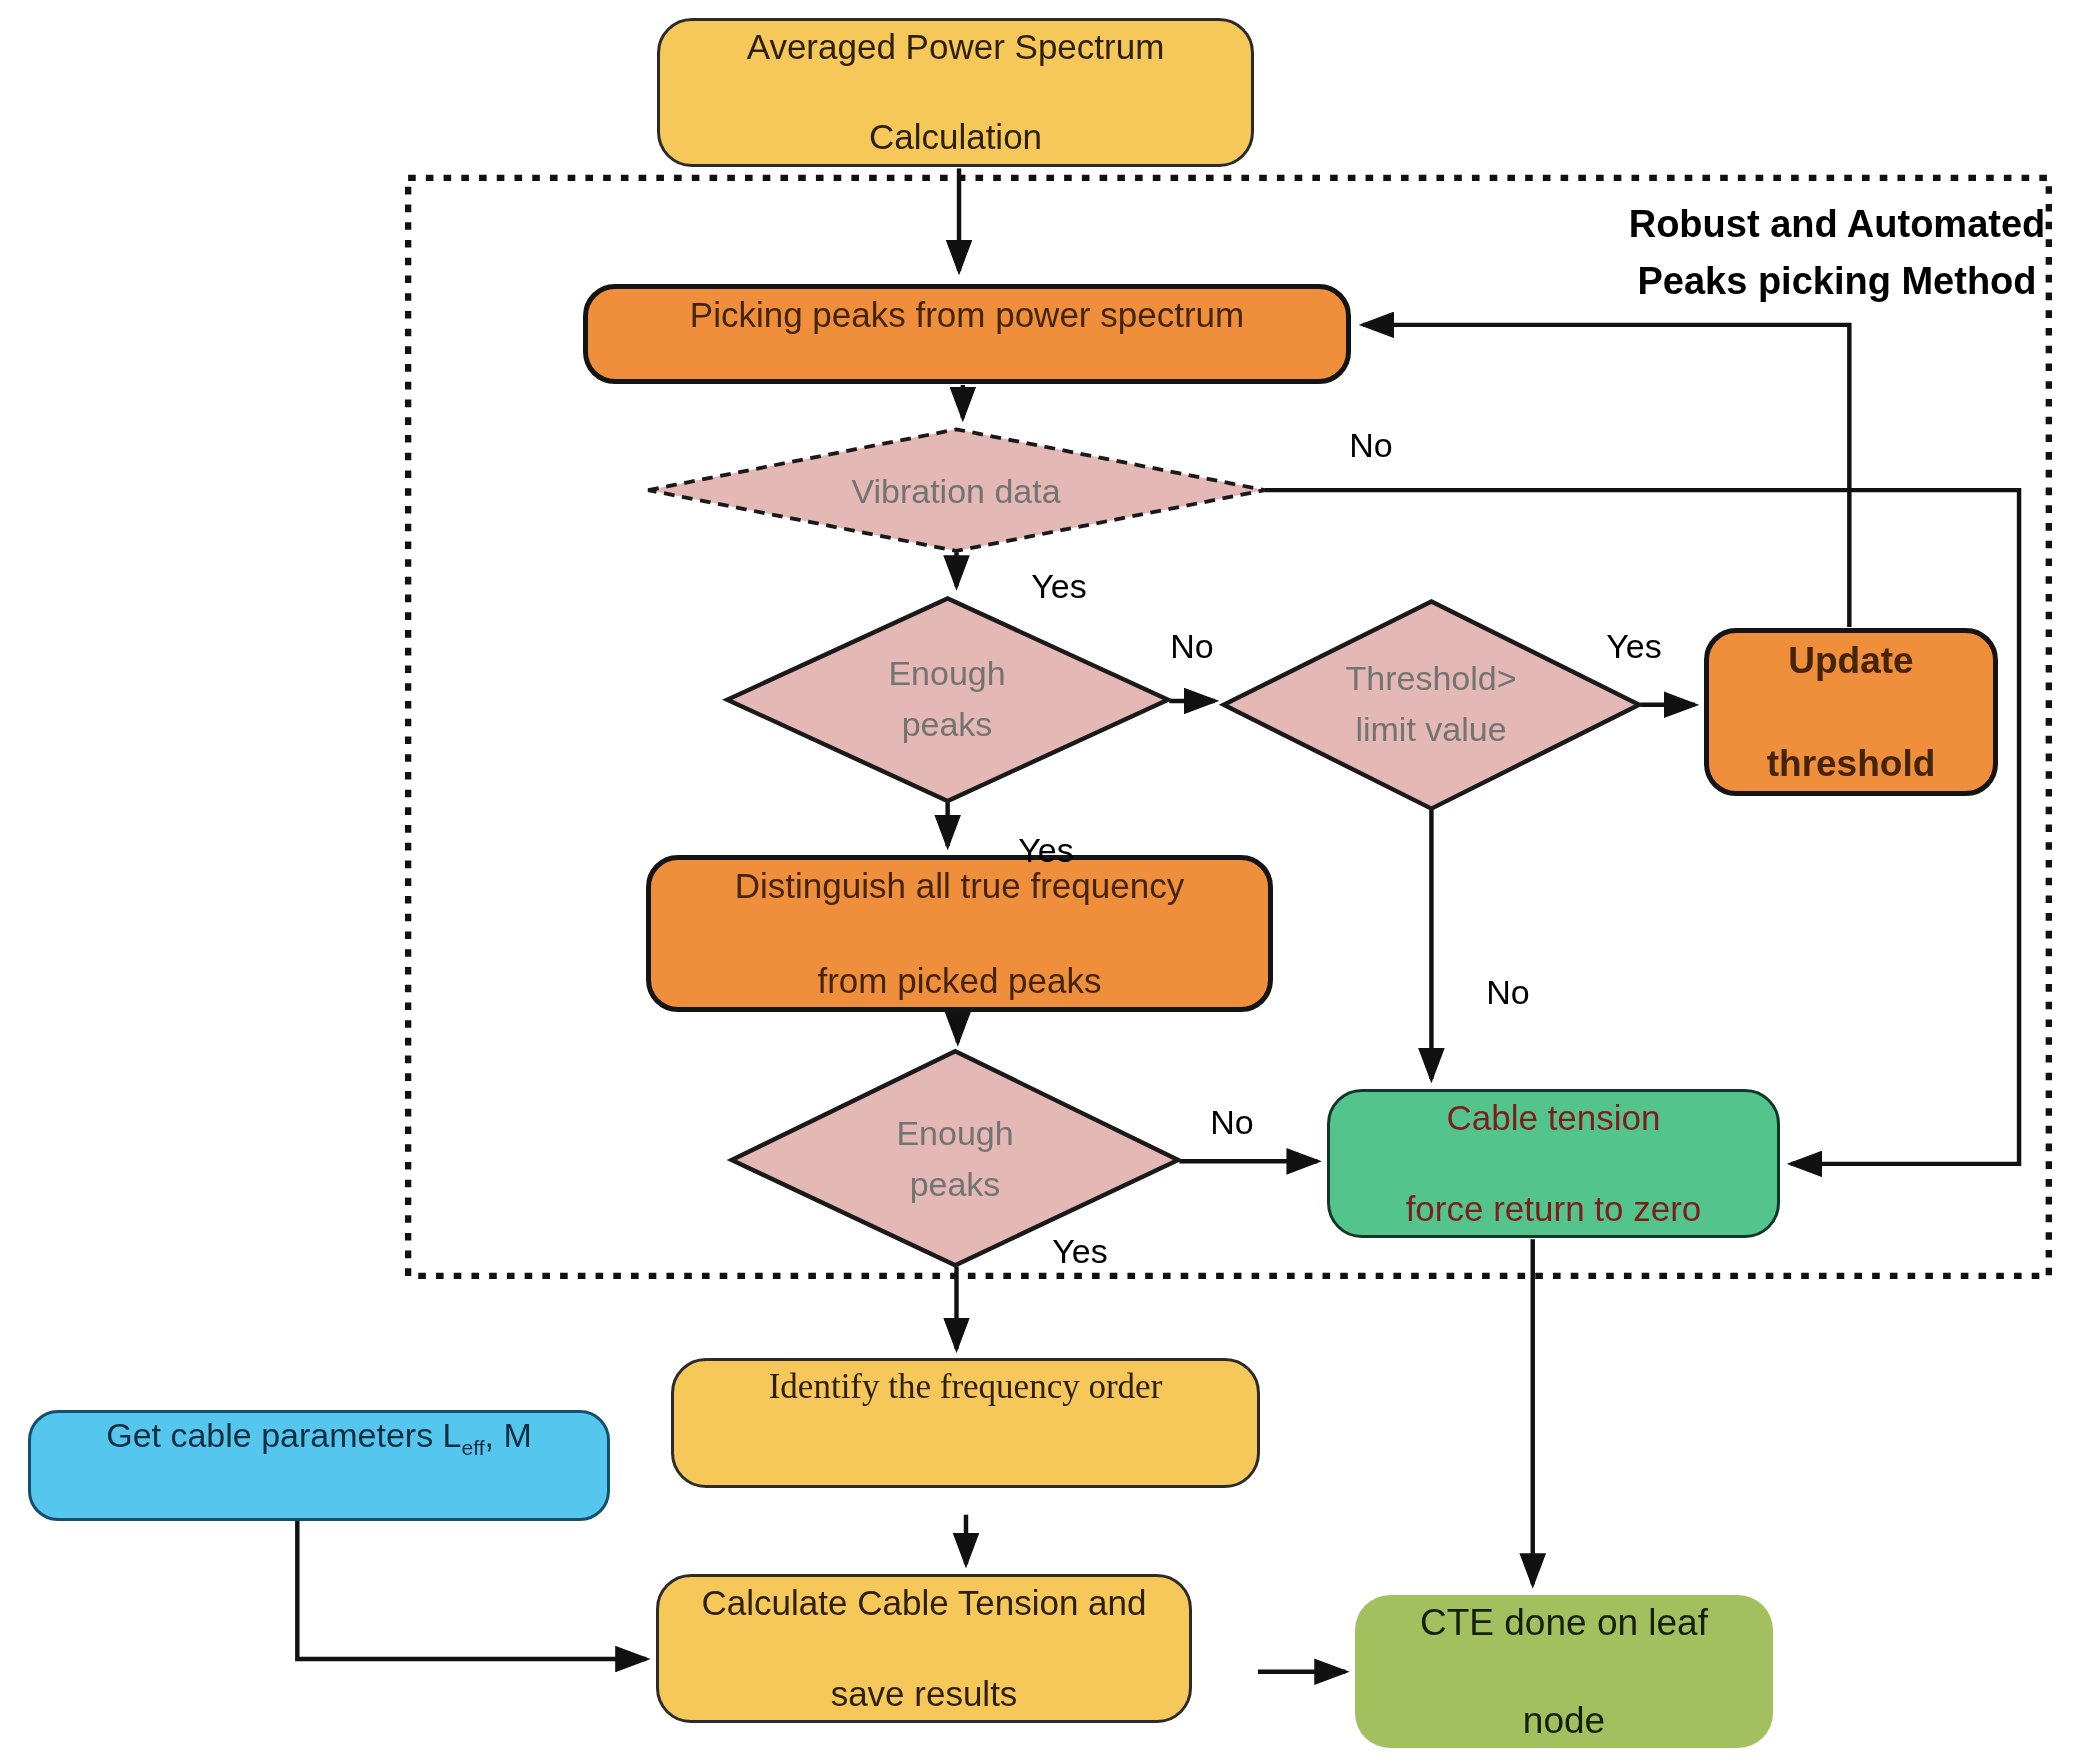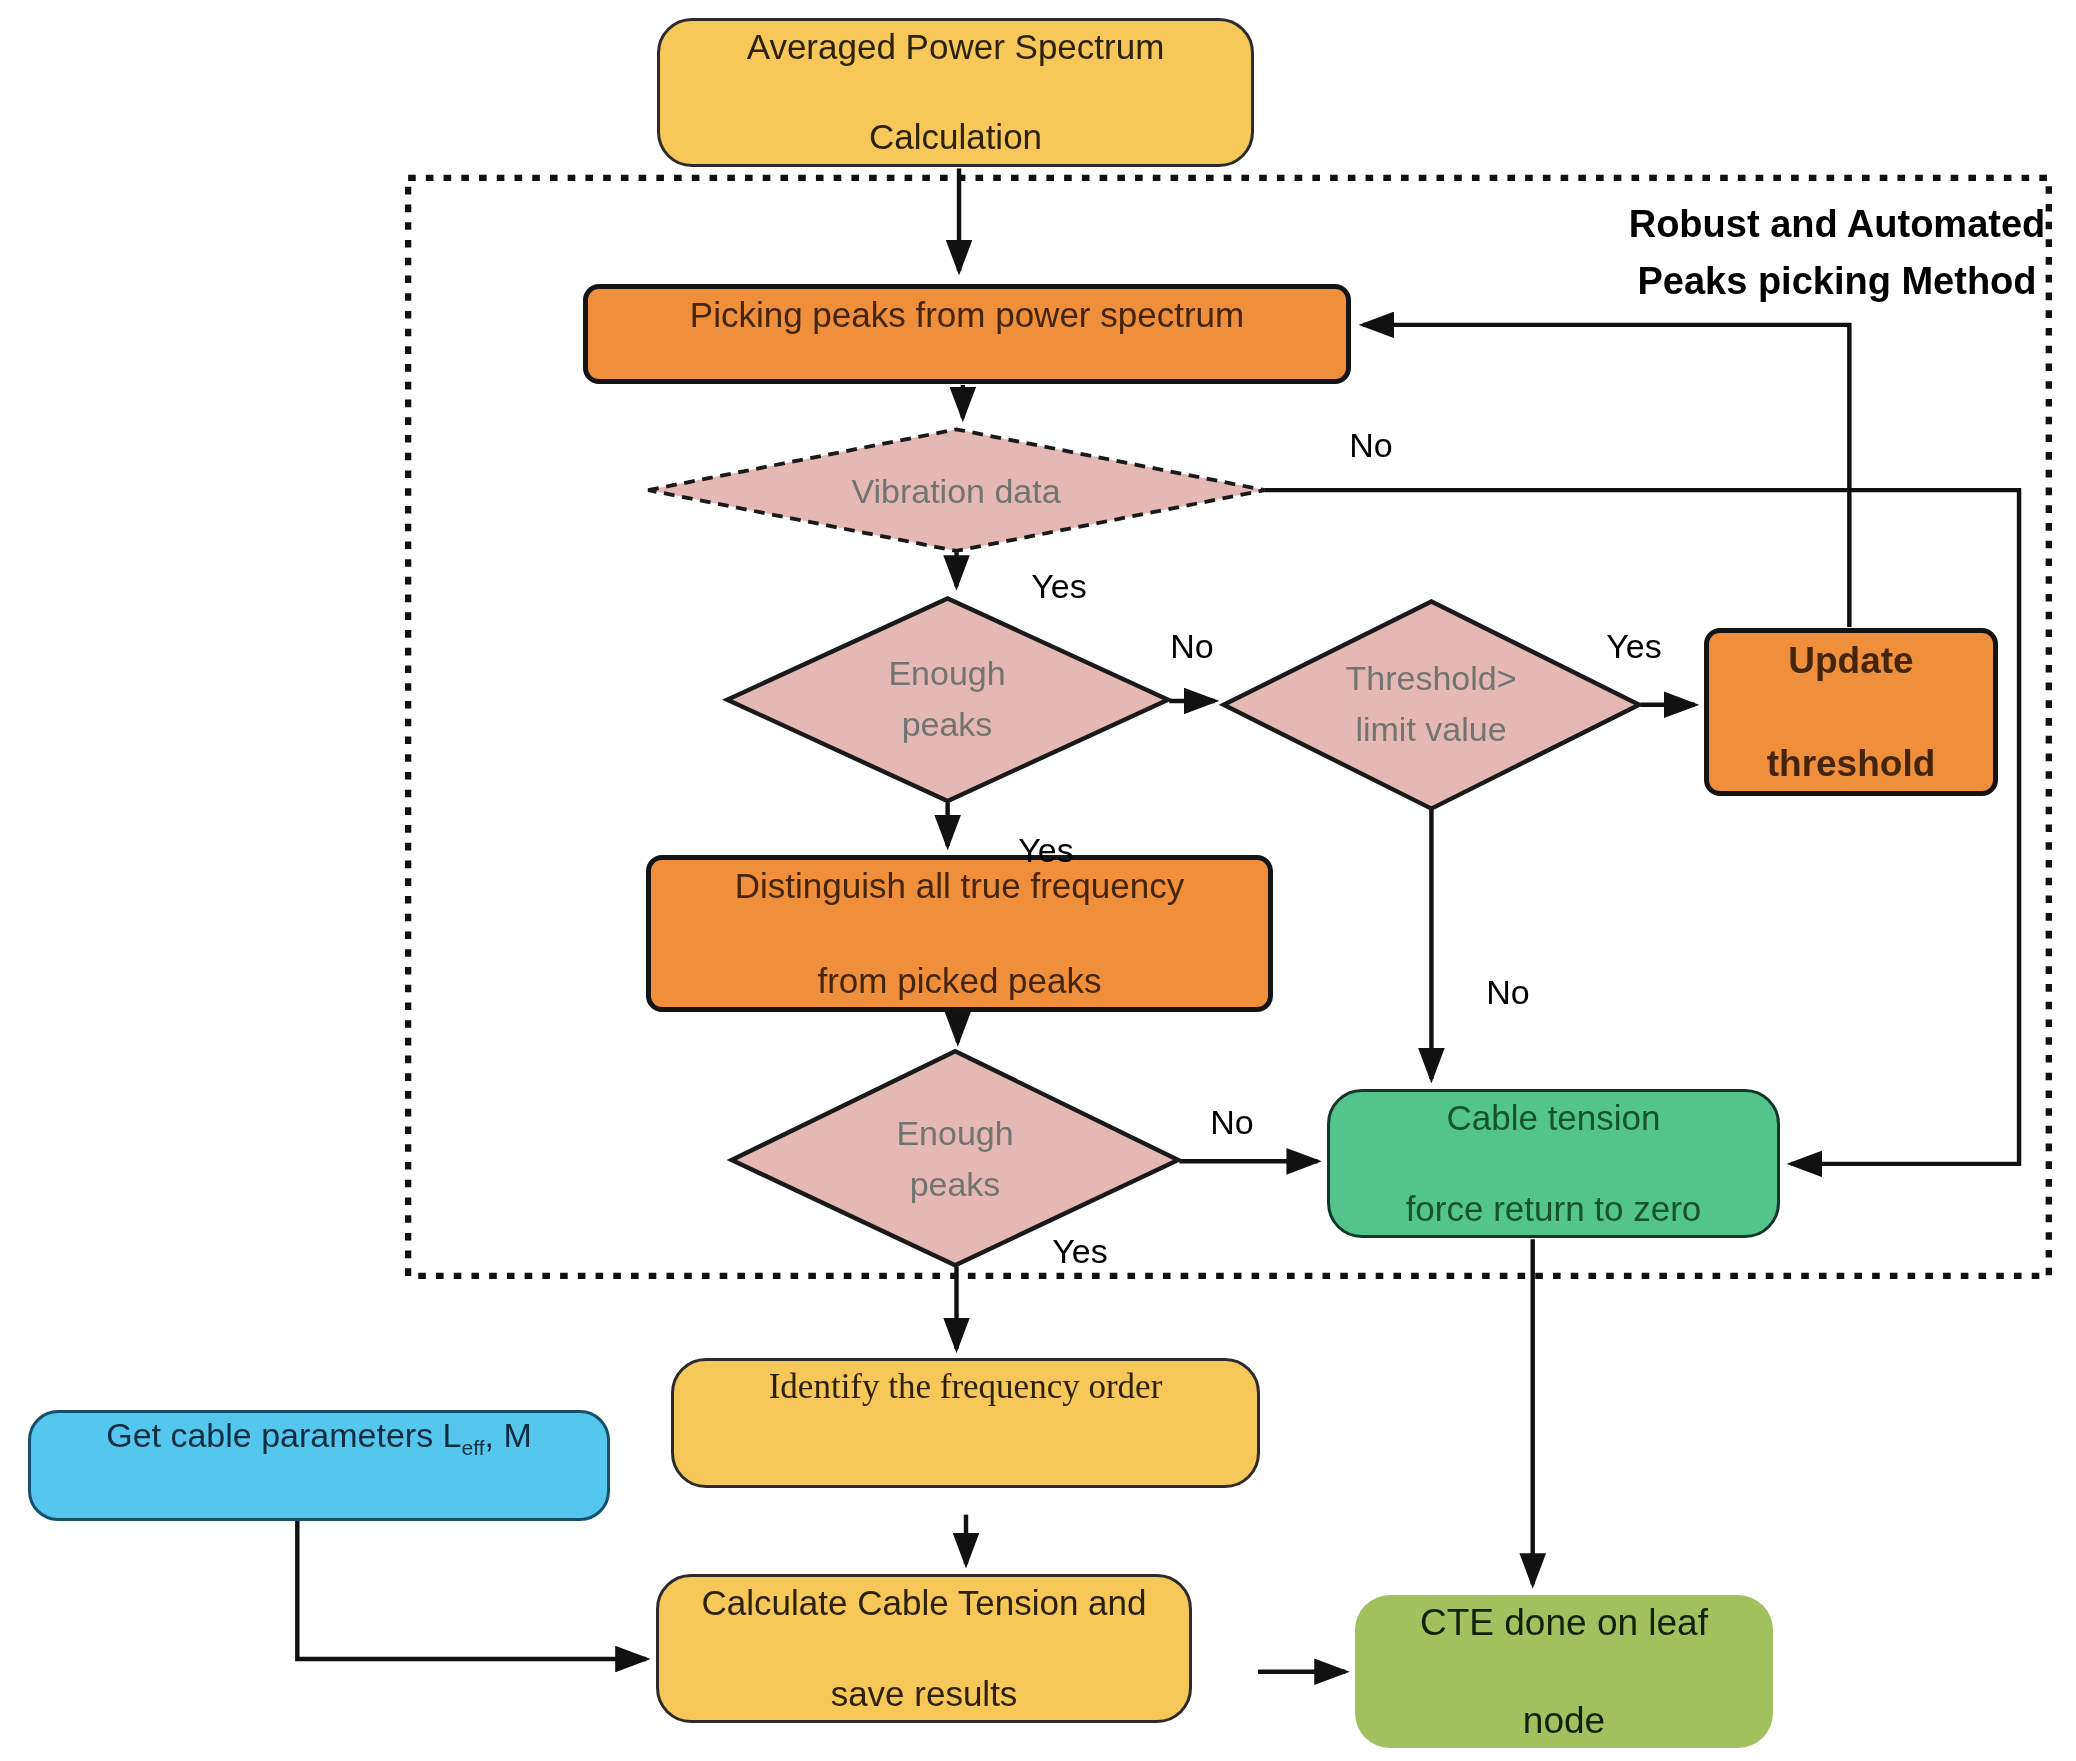--- a/index.html
+++ b/index.html
@@ -16,24 +16,24 @@
   .boundary { stroke:#111; stroke-width:10; fill:none; stroke-dasharray:12 16; }
   .diamond { stroke:#1a1a1a; stroke-width:7; fill:var(--pink); }
   .diamond.dashed { stroke-dasharray:17 12; stroke-width:6; }
 
   .node { position:absolute; display:flex; flex-direction:column; align-items:center;
           justify-content:space-between; text-align:center; box-sizing:border-box; }
   .node .line { white-space:nowrap; }
 
   .n-yellow { background:var(--yellow); border:3.8px solid #2b2b2b; border-radius:35px;
               color:#2e2005; font-size:35px; line-height:1.5; }
-  .n-orange { background:var(--orange); border:5.7px solid #141414; border-radius:16px;
+  .n-orange { background:var(--orange); border:5.7px solid #141414; border-radius:32px;
               color:#44250a; font-size:35px; line-height:1.5; }
   .n-green  { background:var(--green); border:3.8px solid #10372a; border-radius:35px;
-              color:#14532d; font-size:35px; line-height:1.5; }
+              color:#7f1d1d; font-size:35px; line-height:1.5; }
   .n-olive  { background:var(--olive); border:none; border-radius:35px;
               color:#141f08; font-size:37px; line-height:1.5; }
   .n-blue   { background:var(--blue); border:3.8px solid #14506b; border-radius:30px;
               color:#0e2e40; font-size:34px; line-height:1.3; }
 
   #node-averaged    { left:657px; top:17.7px;   width:597px;  height:149px; }
   #node-picking     { left:583px;  top:284px;  width:768px; height:100px; }
   #node-update      { left:1704px; top:628px;  width:294px;  height:168px; font-weight:600; font-size:37px; }
   #node-distinguish { left:646px; top:855px; width:627px;  height:157px; }
   #node-cable-zero  { left:1327px; top:1089px; width:453px;  height:149px; }

